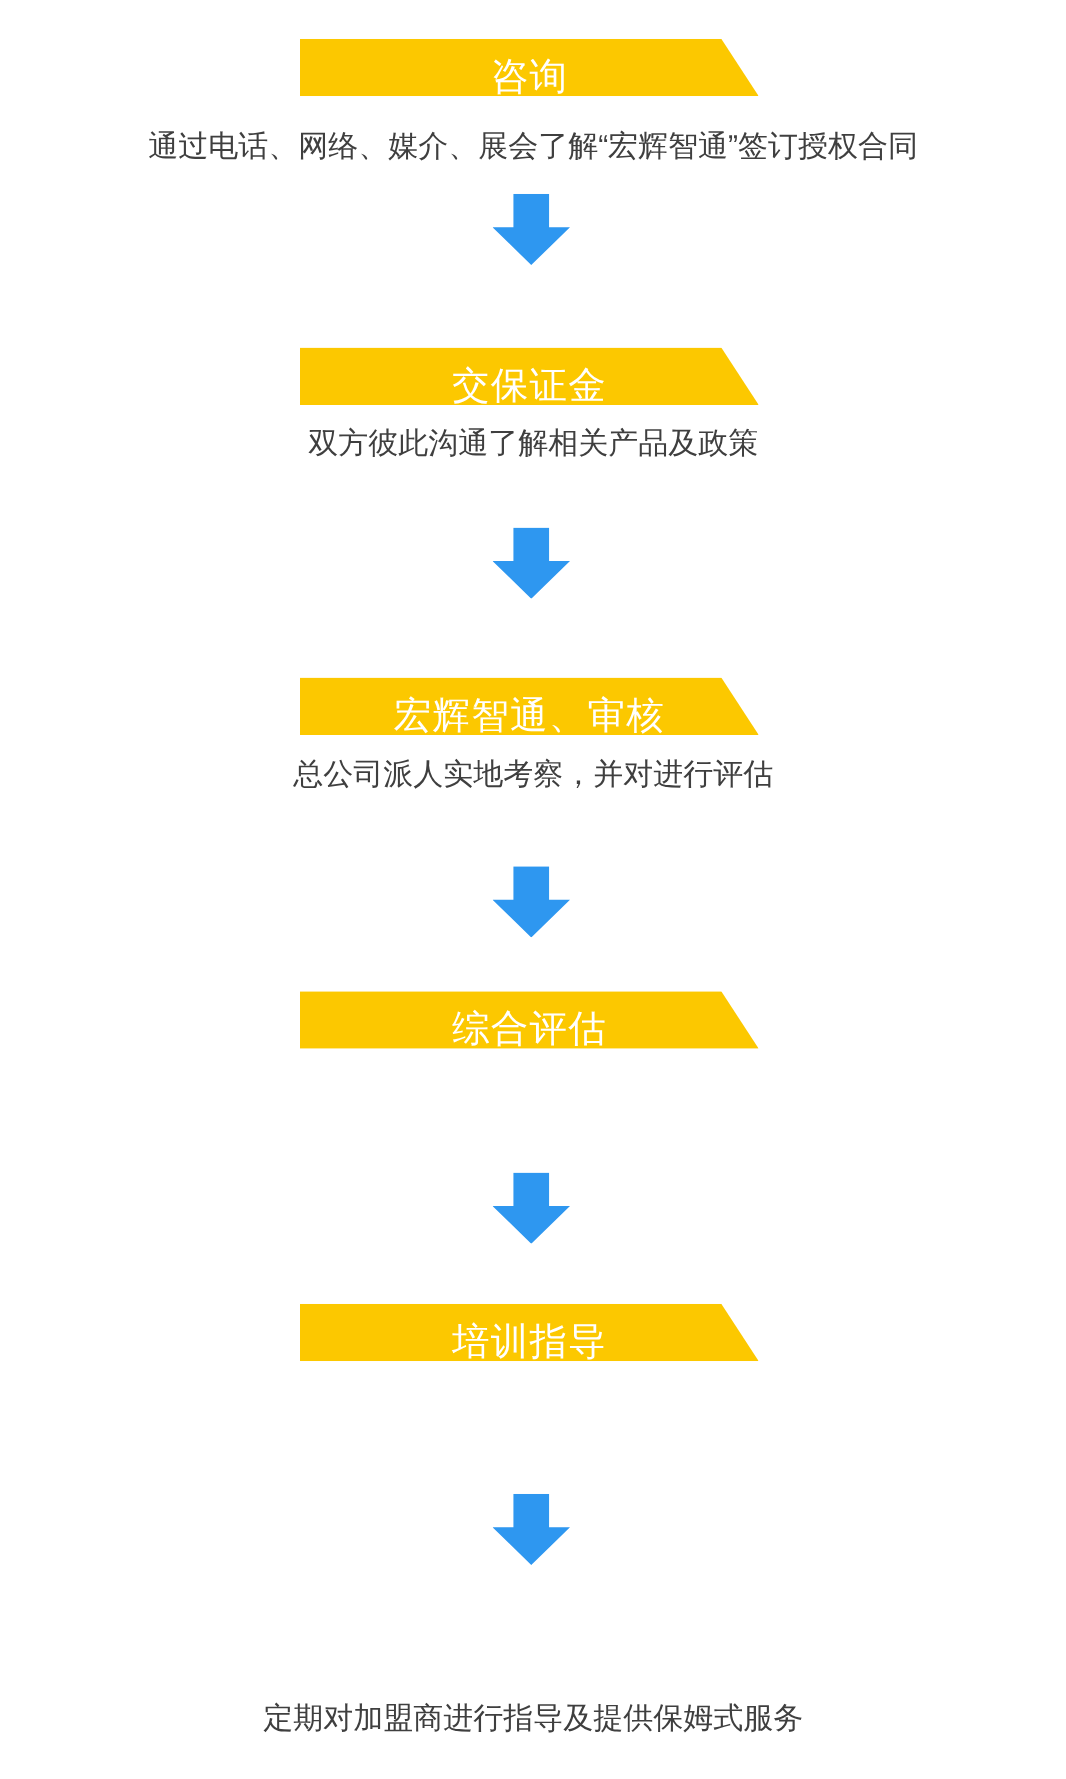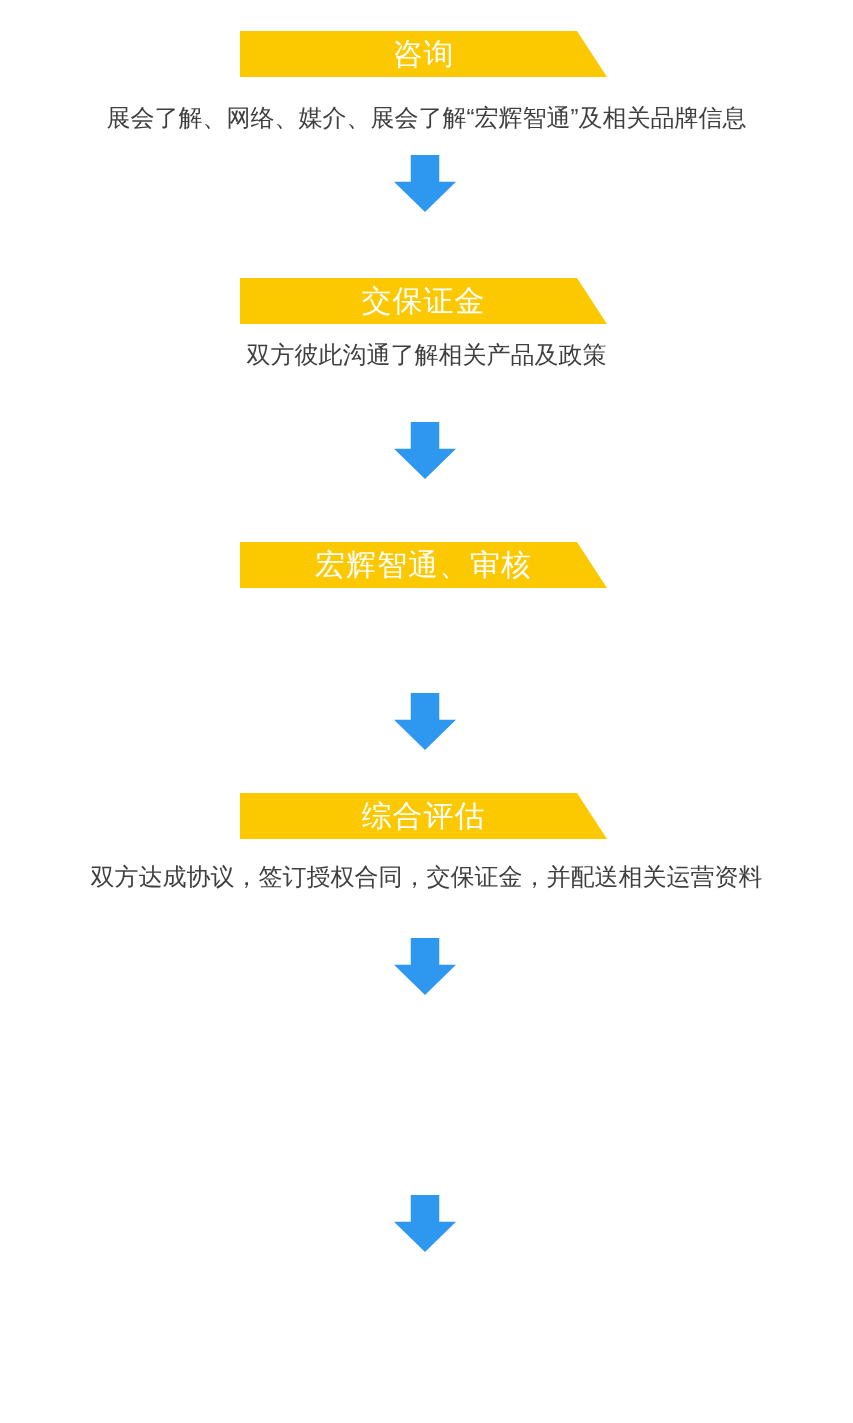--- a/index.html
+++ b/index.html
@@ -16,21 +16,21 @@
     font-family: "Liberation Sans", sans-serif;
   }
   .banner {
     position: absolute;
     left: 240px;
     width: 367px;
     height: 46px;
     background: var(--banner_bg, #FCC800);
     clip-path: polygon(0 0, calc(100% - 30px) 0, 100% 100%, 0 100%);
     display: flex;
-    align-items: center;
+    align-items: flex-end;
     justify-content: center;
   }
   .banner .title {
     color: var(--banner_text, #ffffff);
     font-size: 30px;
     line-height: 1;
     letter-spacing: 1px;
     white-space: nowrap;
   }
   .desc {
@@ -54,36 +54,40 @@
   }
 </style>
 </head>
 <body>
 
 <div class="page">
 
   <div class="banner" style="top:31px">
     <span class="title">咨询</span>
   </div>
-  <p class="desc" style="top:101px">展会了解、网络、媒介、展会了解“宏辉智通”及相关品牌信息</p>
+  <p class="desc" style="top:101px">通过电话、网络、媒介、展会了解“宏辉智通”签订授权合同</p>
   <div class="arrow" style="top:155px"></div>
 
   <div class="banner" style="top:278px">
     <span class="title">交保证金</span>
   </div>
   <p class="desc" style="top:338px">双方彼此沟通了解相关产品及政策</p>
   <div class="arrow" style="top:422px"></div>
 
   <div class="banner" style="top:542px">
     <span class="title">宏辉智通、审核</span>
   </div>
+  <p class="desc" style="top:603px">总公司派人实地考察，并对进行评估</p>
   <div class="arrow" style="top:693px"></div>
 
   <div class="banner" style="top:793px">
     <span class="title">综合评估</span>
   </div>
-  <p class="desc" style="top:860px">双方达成协议，签订授权合同，交保证金，并配送相关运营资料</p>
   <div class="arrow" style="top:938px"></div>
 
+  <div class="banner" style="top:1043px">
+    <span class="title">培训指导</span>
+  </div>
   <div class="arrow" style="top:1195px"></div>
 
+  <p class="desc" style="top:1358px">定期对加盟商进行指导及提供保姆式服务</p>
 
 </div>
 
 </body></html>

